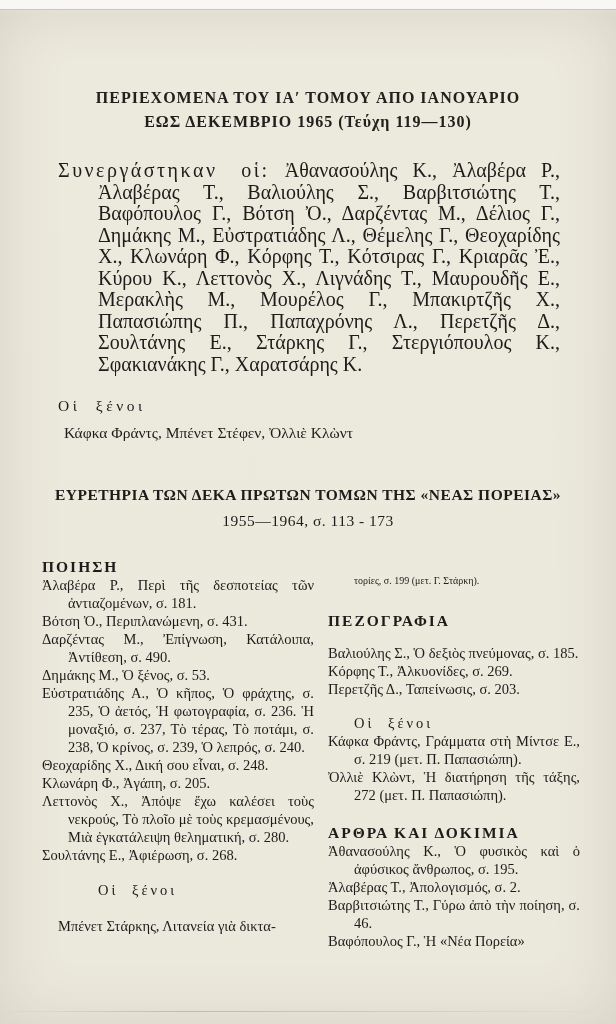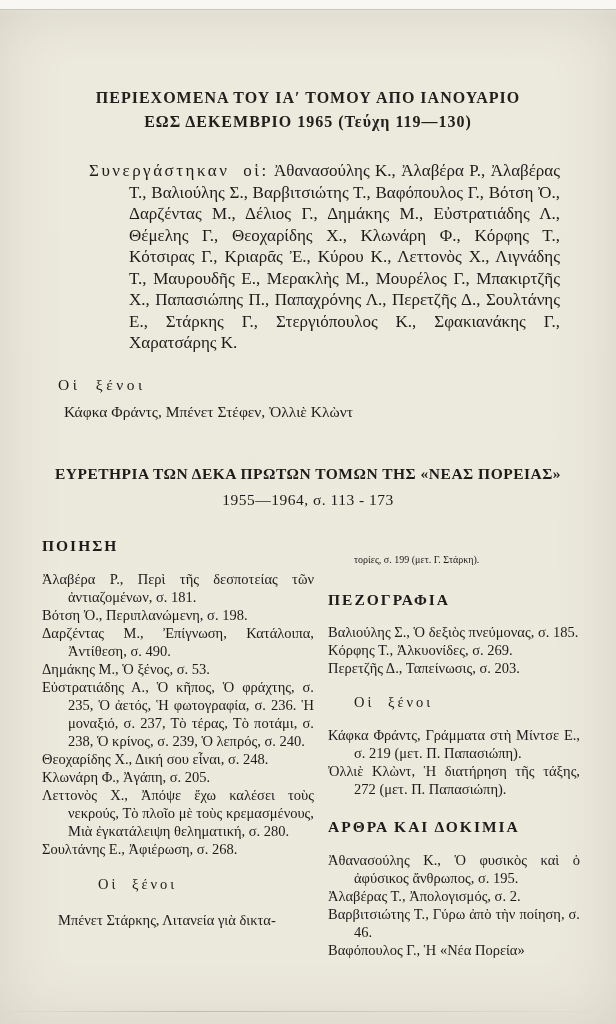--- a/index.html
+++ b/index.html
@@ -33,22 +33,22 @@
   .title-block{
     padding-top:86px;
     text-align:center;
     font-size:16px;line-height:24px;
     font-weight:bold;letter-spacing:1px;
     color:#21201d;
   }
   .title-block .t2{font-weight:bold;}
 
   .contributors{
-    margin:26px 56px 0 89px;
-    font-size:17px;line-height:21.5px;
+    margin:26px 56px 0 58px;
+    font-size:20px;line-height:21.5px;
     text-align:justify;
     padding-left:40px;text-indent:-40px;
   }
   .lead-spaced{letter-spacing:2.5px;word-spacing:6px;}
 
   .foreign-main-heading{
     margin:22px 0 0 58px;
     font-size:15.5px;letter-spacing:3.5px;word-spacing:8px;
   }
   .foreign-main-names{
@@ -68,21 +68,21 @@
     display:flex;
     margin:24px 36px 0 42px;
   }
   .col-left{width:272px;flex:0 0 272px;}
   .col-right{flex:1;margin-left:14px;}
 
   .section-heading{
     font-size:15.5px;font-weight:bold;letter-spacing:2px;
     line-height:18px;
   }
-  .entries{margin-top:15px;}
+  .entries{}
   .entry{
     font-size:14.5px;line-height:18px;
     text-align:justify;
     padding-left:26px;text-indent:-26px;
   }
   .sub-foreign{
     font-size:14.5px;letter-spacing:3px;word-spacing:7px;
   }
   .col-left .sub-foreign{margin:18px 0 0 56px;}
   .col-right .sub-foreign{margin:17px 0 0 26px;}
@@ -118,21 +118,21 @@
     <div class="l1">ΕΥΡΕΤΗΡΙΑ ΤΩΝ ΔΕΚΑ ΠΡΩΤΩΝ ΤΟΜΩΝ ΤΗΣ «ΝΕΑΣ ΠΟΡΕΙΑΣ»</div>
     <div class="l2">1955—1964, σ. 113 - 173</div>
   </div>
 
   <div class="columns">
 
     <div class="col-left">
       <div class="section-heading">ΠΟΙΗΣΗ</div>
       <div class="entries">
         <div class="entry">Ἀλαβέρα Ρ., Περὶ τῆς δεσποτείας τῶν ἀντιαζομένων, σ. 181.</div>
-        <div class="entry">Βότση Ὀ., Περιπλανώμενη, σ. 198.</div>
+        <div class="entry">Βότση Ὀ., Περιπλανώμενη, σ. 431.</div>
         <div class="entry">Δαρζέντας Μ., Ἐπίγνωση, Κατάλοιπα, Ἀντίθεση, σ. 490.</div>
         <div class="entry">Δημάκης Μ., Ὁ ξένος, σ. 53.</div>
         <div class="entry">Εὐστρατιάδης Α., Ὁ κῆπος, Ὁ φράχτης, σ. 235, Ὁ ἀετός, Ἡ φωτογραφία, σ. 236. Ἡ μοναξιό, σ. 237, Τὸ τέρας, Τὸ ποτάμι, σ. 238, Ὁ κρίνος, σ. 239, Ὁ λεπρός, σ. 240.</div>
         <div class="entry">Θεοχαρίδης Χ., Δική σου εἶναι, σ. 248.</div>
         <div class="entry">Κλωνάρη Φ., Ἀγάπη, σ. 205.</div>
         <div class="entry">Λεττονὸς Χ., Ἀπόψε ἔχω καλέσει τοὺς νεκρούς, Τὸ πλοῖο μὲ τοὺς κρεμασμένους, Μιὰ ἐγκατάλειψη θεληματική, σ. 280.</div>
         <div class="entry">Σουλτάνης Ε., Ἀφιέρωση, σ. 268.</div>
       </div>
       <div class="sub-foreign">Οἱ ξένοι</div>
       <div class="indent-line">Μπένετ Στάρκης, Λιτανεία γιὰ δικτα-</div>

